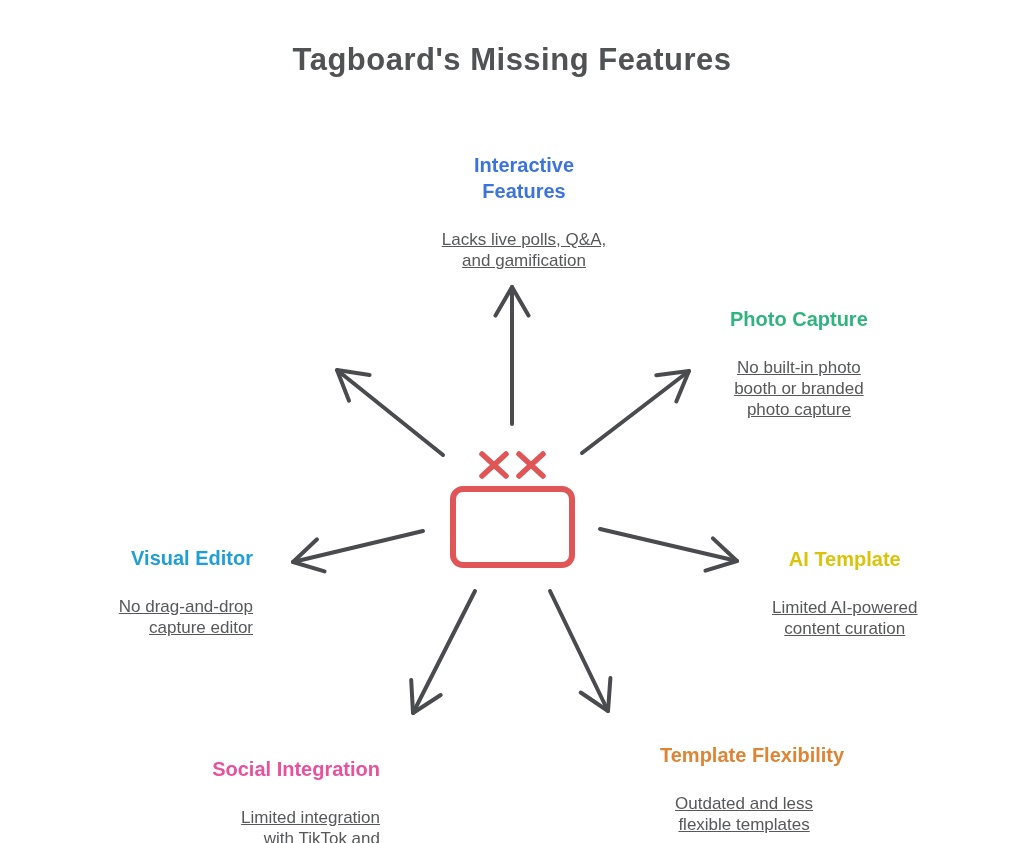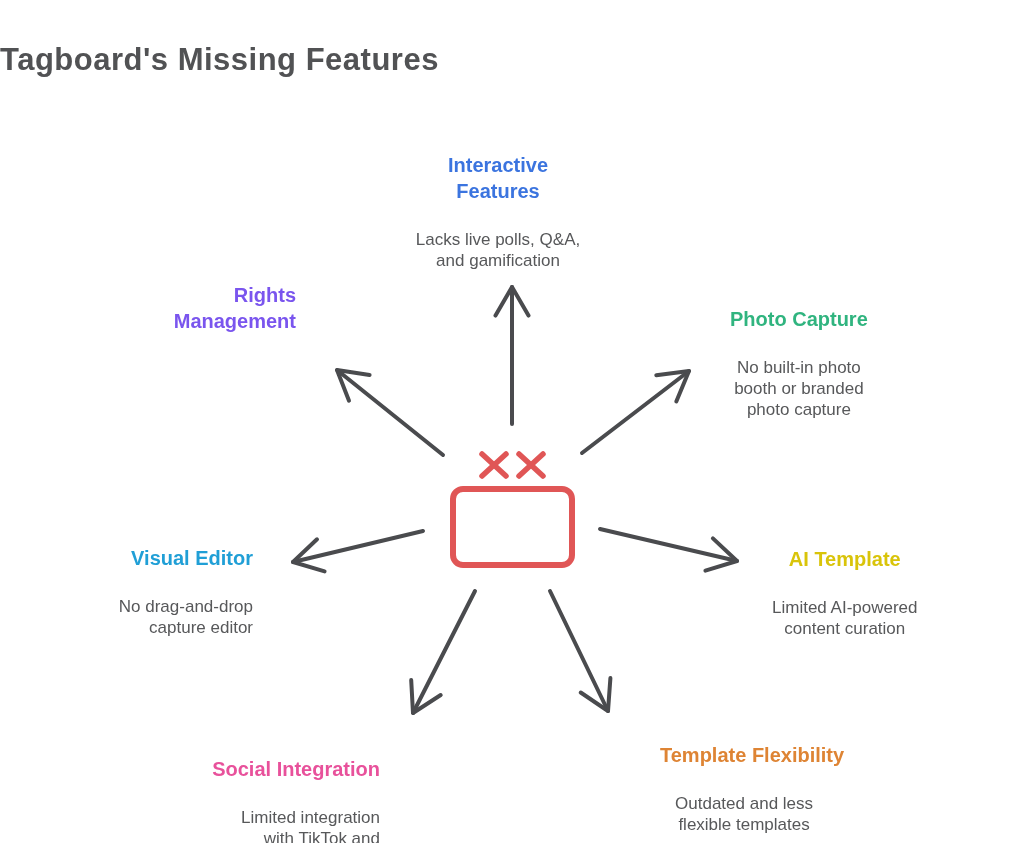--- a/index.html
+++ b/index.html
@@ -7,21 +7,21 @@
     position:relative;
     width:1024px;height:843px;
     background:#ffffff;
     font-family:"Liberation Sans", sans-serif;
     overflow:hidden;
   }
   .main-title{
     position:absolute;
     top:42px;left:0;width:1024px;
     margin:0;
-    text-align:left;
+    text-align:center;
     font-size:31px;
     font-weight:700;
     color:#515254;
     letter-spacing:0.5px;
   }
   .diagram-svg{position:absolute;top:0;left:0;}
   .node{position:absolute;white-space:pre-line;}
   .node-label{
     display:block;
     font-size:20px;
@@ -29,25 +29,26 @@
     font-weight:700;
     margin:0;
   }
   .node-desc{
     display:block;
     font-size:17px;
     line-height:21px;
     font-weight:400;
     color:#57585A;
     margin-top:7px;
+    text-decoration:underline;
   }
   .align-center{text-align:center;}
   .align-right{text-align:right;}
   .align-left{text-align:center;}
-  .pos-interactive{top:134px;left:318px;width:360px;}
+  .pos-interactive{top:134px;left:344px;width:360px;}
   .pos-rights{top:264px;right:728px;}
   .pos-photo{top:288px;left:730px;}
   .pos-visual{top:527px;right:771px;}
   .pos-ai{top:528px;left:772px;}
   .pos-social{top:724px;right:644px;}
   .pos-template{top:724px;left:644px;}
 </style>
 </head>
 <body>
 
@@ -133,17 +134,15 @@
 Pinterest</span>
   </div>
 
   <div class="node pos-visual align-right">
     <span class="node-label" style="color: rgb(32, 159, 214);">Visual Editor</span>
     <span class="node-desc">No drag-and-drop
 capture editor</span>
   </div>
 
   <div class="node pos-rights align-right">
-    <span class="node-label" style="color: rgb(122, 85, 238);">Rights
-Management</span>
   </div>
 
 </div>
 
 </body></html>

